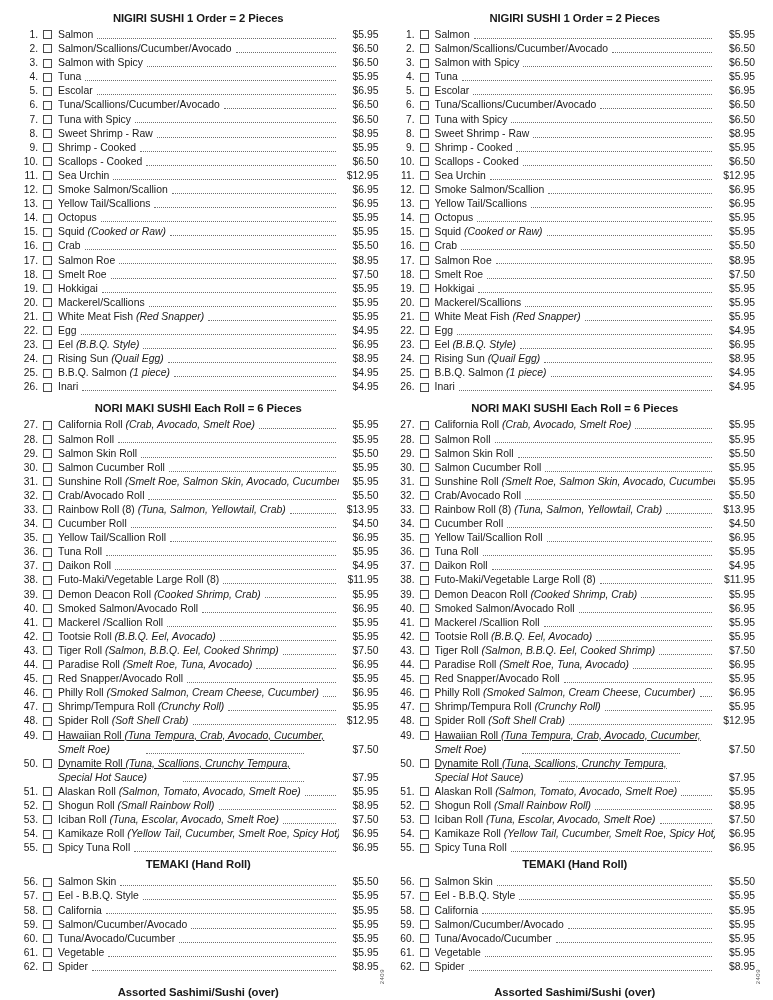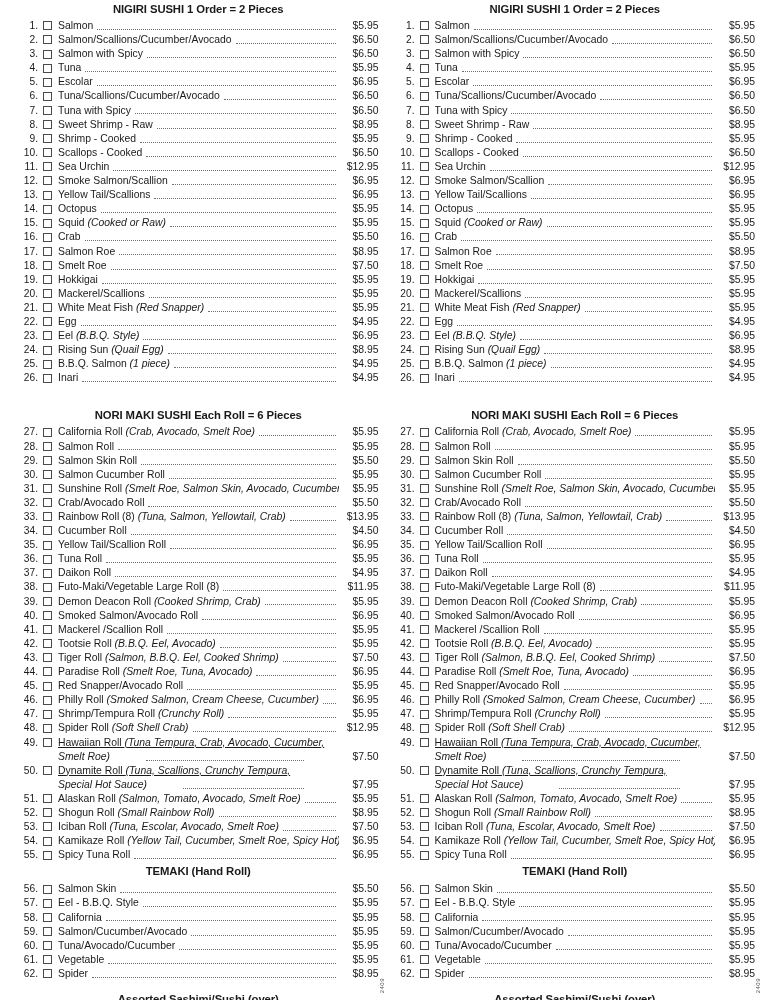--- a/index.html
+++ b/index.html
@@ -13,40 +13,39 @@
     font-family: "Liberation Sans", sans-serif;
     color: #1a1a1a;
     overflow: hidden;
   }
   .page {
     width: 773px;
     height: 1000px;
     display: flex;
     box-sizing: border-box;
     padding: 12px 10px 0 10px;
-    align-items: center;
   }
   .col {
     width: 50%;
     box-sizing: border-box;
     padding: 0 8px;
     display: flex;
     flex-direction: column;
     position: relative;
   }
   .section-head {
     text-align: center;
     font-weight: bold;
     font-size: 11.3px;
     letter-spacing: -0.1px;
     margin: 0 0 3px 0;
     padding: 0;
     line-height: 13px;
   }
-  .section-head.nori { margin-top: 24px; }
+  .section-head.nori { margin-top: 8px; }
   .section-head.temaki { margin-top: 3px; margin-bottom: 4px; }
   .section-head.assorted { margin-top: 12px; margin-bottom: 3px; }
 
   .items { display: block; }
 
   .row {
     display: flex;
     align-items: flex-start;
     font-size: 10.4px;
     line-height: 14.1px;

